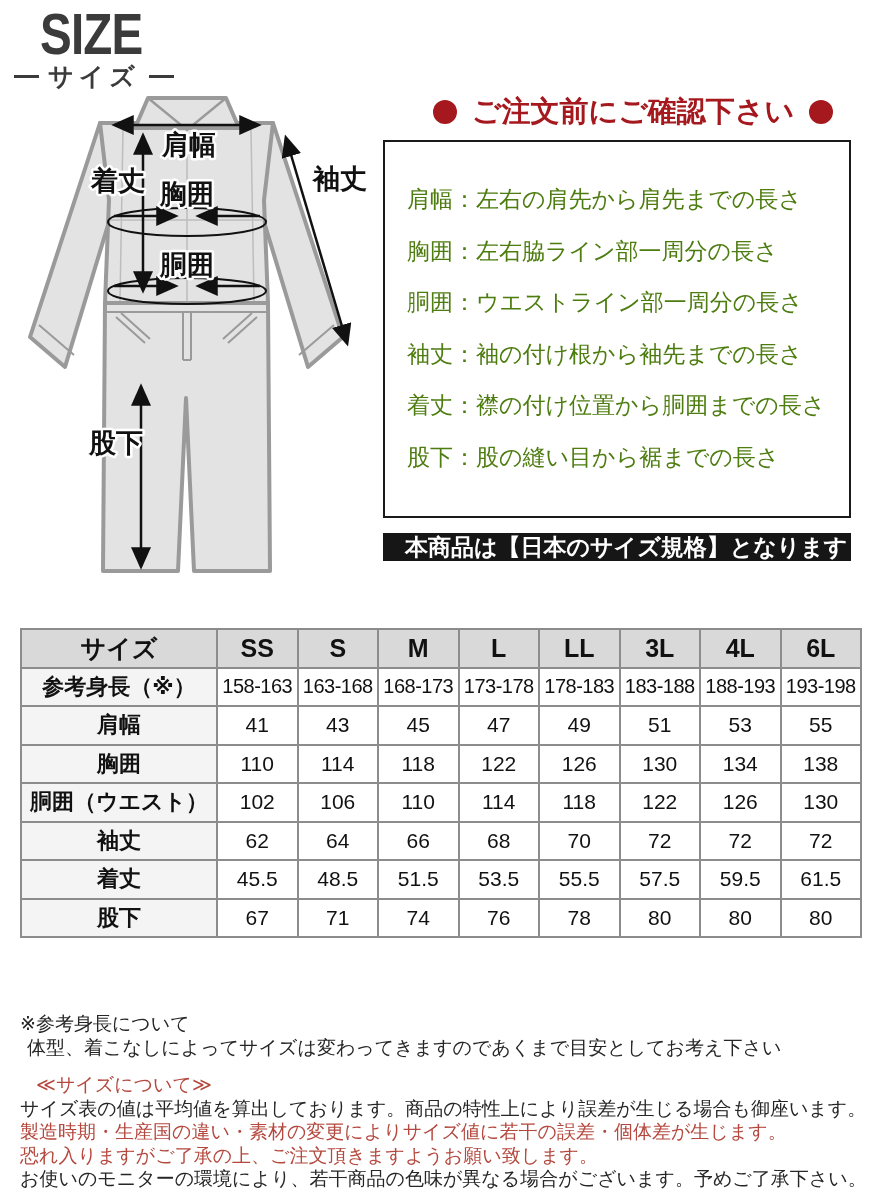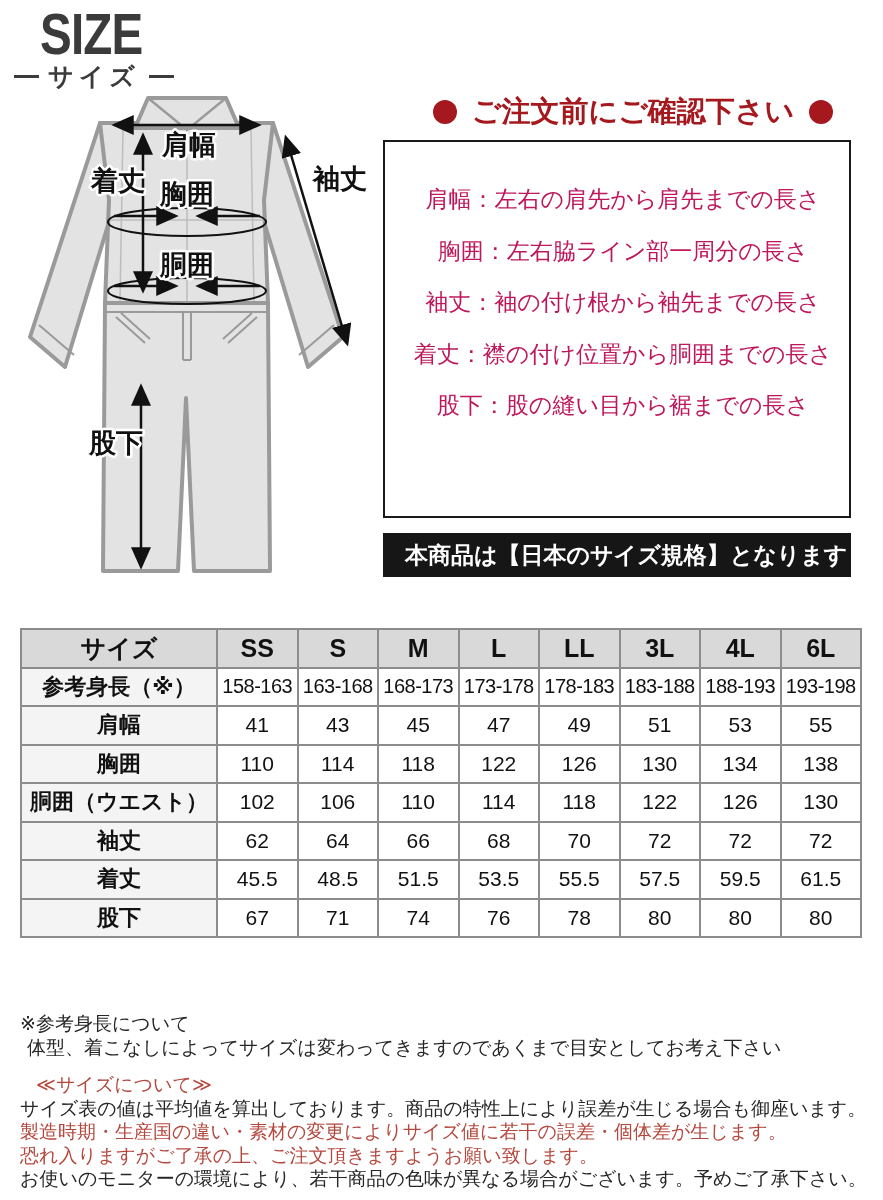--- a/index.html
+++ b/index.html
@@ -39,24 +39,24 @@
     position:absolute; left:399px; top:94px; width:468px; height:36px;
     display:flex; justify-content:center; align-items:center; gap:15px;
     color:#a5181e; font-size:29px; font-weight:800; white-space:nowrap;
   }
   .dot { width:24px; height:24px; border-radius:50%; background:#a5181e; flex:0 0 auto; }
 
   .def-box {
     position:absolute; left:383px; top:140px; width:468px; height:378px;
     border:2px solid #1a1a1a; padding:42px 10px 0 22px;
   }
-  .def-line { font-size:23px; color:#be185d; height:51.5px; line-height:30px; white-space:nowrap;text-align:center; }
+  .def-line { font-size:23px; color:#4d7c0f; height:51.5px; line-height:30px; white-space:nowrap; }
 
   .jp-bar {
-    position:absolute; left:383px; top:533px; width:468px; height:44px;
+    position:absolute; left:383px; top:533px; width:468px; height:28px;
     background:#161616; color:#fff; font-size:23px; font-weight:700;
     display:flex; align-items:center; padding-left:22px; white-space:nowrap;
   }
 
   
   .size-table {
     position:absolute; left:20px; top:628px; width:842px;
     border-collapse:collapse; table-layout:fixed;
   }
   .size-table th, .size-table td {
@@ -140,20 +140,21 @@
 
   <div class="confirm-title">
     <span class="dot"></span>
     <span>ご注文前にご確認下さい</span>
     <span class="dot"></span>
   </div>
 
   <div class="def-box">
       <div class="def-line">肩幅：左右の肩先から肩先までの長さ</div>
       <div class="def-line">胸囲：左右脇ライン部一周分の長さ</div>
+      <div class="def-line">胴囲：ウエストライン部一周分の長さ</div>
       <div class="def-line">袖丈：袖の付け根から袖先までの長さ</div>
       <div class="def-line">着丈：襟の付け位置から胴囲までの長さ</div>
       <div class="def-line">股下：股の縫い目から裾までの長さ</div>
     </div>
 
   <div class="jp-bar">
     <span>本商品は【日本のサイズ規格】となります</span>
   </div>
 
   <table class="size-table">

